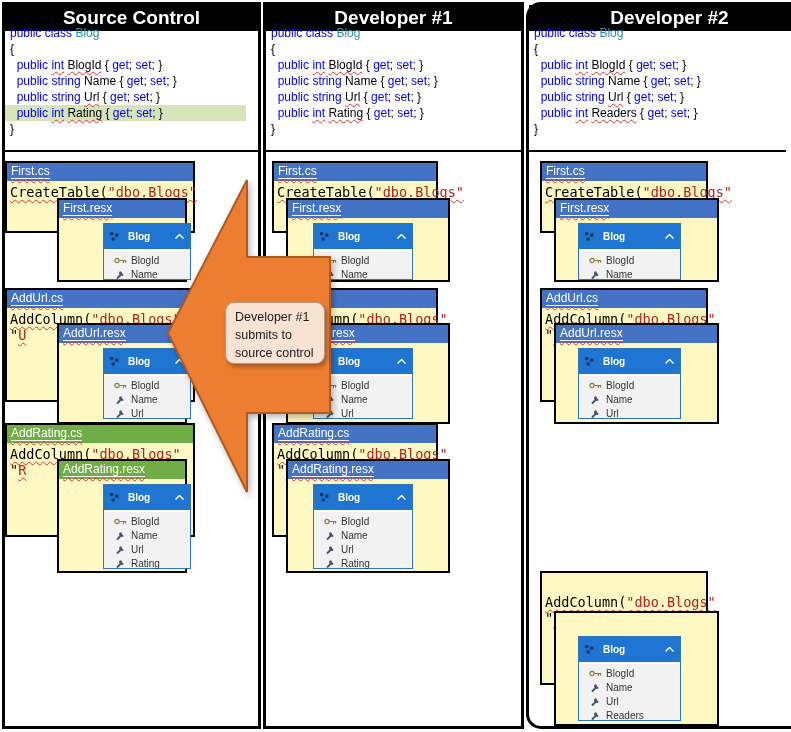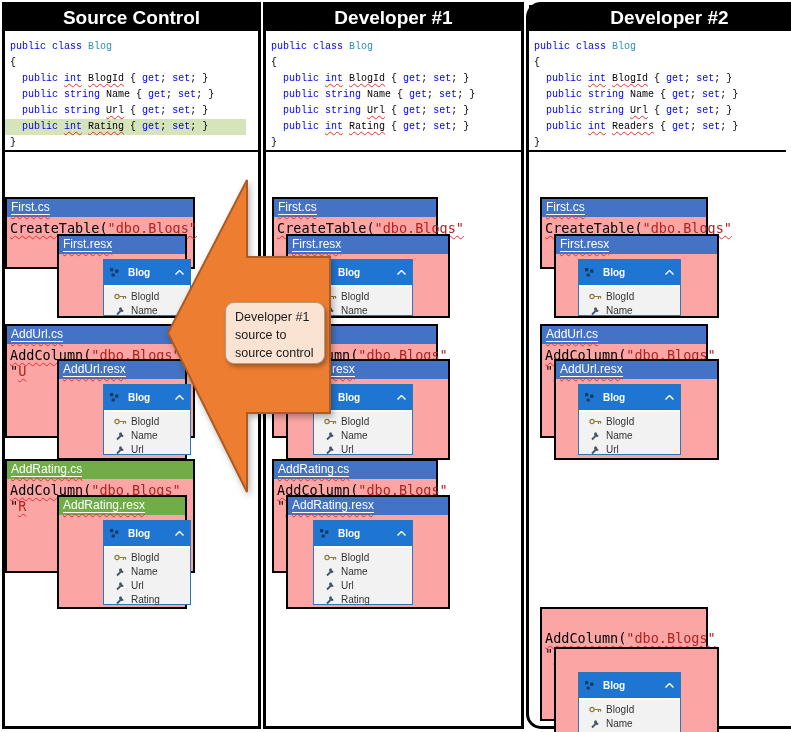--- a/index.html
+++ b/index.html
@@ -1,29 +1,29 @@
 <!DOCTYPE html>
 <html><head>
 <meta charset="utf-8">
 <style>
   html,body{margin:0;padding:0;background:#fff;}
   #page{position:relative;width:791px;height:732px;background:#fff;
         font-family:"Liberation Sans",sans-serif;overflow:hidden;}
   .col{position:absolute;border:3px solid #000;background:#fff;box-sizing:border-box;}
   .col-header{height:26px;background:#000;color:#fff;text-align:center;
               font-size:19px;font-weight:bold;line-height:25px;}
-  .codeblock{position:absolute;left:0;top:34px;width:100%;
-             font-family:Liberation Mono, monospace;font-size:10px;}
+  .codeblock{position:absolute;left:0;top:20px;width:100%;
+             font-family:Liberation Sans, sans-serif;font-size:12px;}
   .codeline{height:16px;line-height:16px;white-space:pre;padding-left:5px;margin-right:12px;}
   .codeline.hl{background:#D6E4BC;}
   .sepline{position:absolute;height:2px;background:#000;}
   .tk-k{color:#0000EE;} .tk-t{color:#2B91AF;} .tk-s{color:#B22222;} .tk-p{color:#000;}
   .q{text-decoration-line:underline;text-decoration-style:wavy;
      text-decoration-color:#E03131;text-decoration-thickness:1px;text-underline-offset:2px;}
-  .card{position:absolute;border:2px solid #000;background:#fca5a5;box-sizing:border-box;margin-top:36px;}
+  .card{position:absolute;border:2px solid #000;background:#fef9c3;box-sizing:border-box;}
   .titlebar{height:18px;color:#fff;font-size:12px;line-height:16px;padding-left:4px;white-space:nowrap;}
   .titlebar.blue{background:#4472C4;}
   .titlebar.green{background:#70AD47;}
   .ftitle{text-decoration-line:underline;text-decoration-style:wavy;
           text-decoration-color:#E03131;text-decoration-thickness:1px;text-underline-offset:4px;}
   .wu{border-bottom:1px solid #fff;padding-bottom:0px;}
   .cardcode{position:absolute;left:3px;font-family:"DejaVu Sans Mono",monospace;
             font-size:13.5px;white-space:pre;line-height:16px;}
   .tbl{position:absolute;border:1px solid #2E75B6;background:#F2F2F2;box-sizing:border-box;}
   .tbl-head{height:25px;display:flex;align-items:center;}
@@ -84,21 +84,21 @@
         </div>
       </div>
     </div>
 
   <svg id="arrow-svg" width="791" height="732" viewBox="0 0 791 732">
     <polygon id="arrow-poly" points="168,333 247,180 247,257 330,257 330,413 247,413 247,492" fill="#ED7D31" stroke="#AE5A21" stroke-width="2"></polygon>
   </svg>
 
   <div id="arrow-label" style="background: rgb(250, 227, 211);">
     <div><span>Developer #1</span></div>
-    <div><span>source to</span></div>
+    <div><span>submits to</span></div>
     <div><span>source control</span></div>
   </div>
 <div class="sepline" style="left: 5px; top: 150px; width: 253px;"></div>
     <div class="card" style="left: 5px; top: 161px; width: 190px; height: 72px;">
       <div class="titlebar blue" style="background: rgb(68, 114, 196);"><span class="ftitle"><span class="wu">First.cs</span></span></div>
       <div class="cardcode" style="top: 21px;"><span class="tk-p q">CreateTable(</span><span class="tk-s q">"dbo.Blogs"</span></div>
     </div>
     <div class="card" style="left: 57px; top: 198px; width: 130px; height: 84px;">
       <div class="titlebar blue" style="background: rgb(68, 114, 196);"><span class="ftitle"><span class="wu">First.resx</span></span></div>
       <div class="tbl" style="left: 44px; top: 23px; width: 88px; height: 57px;">

